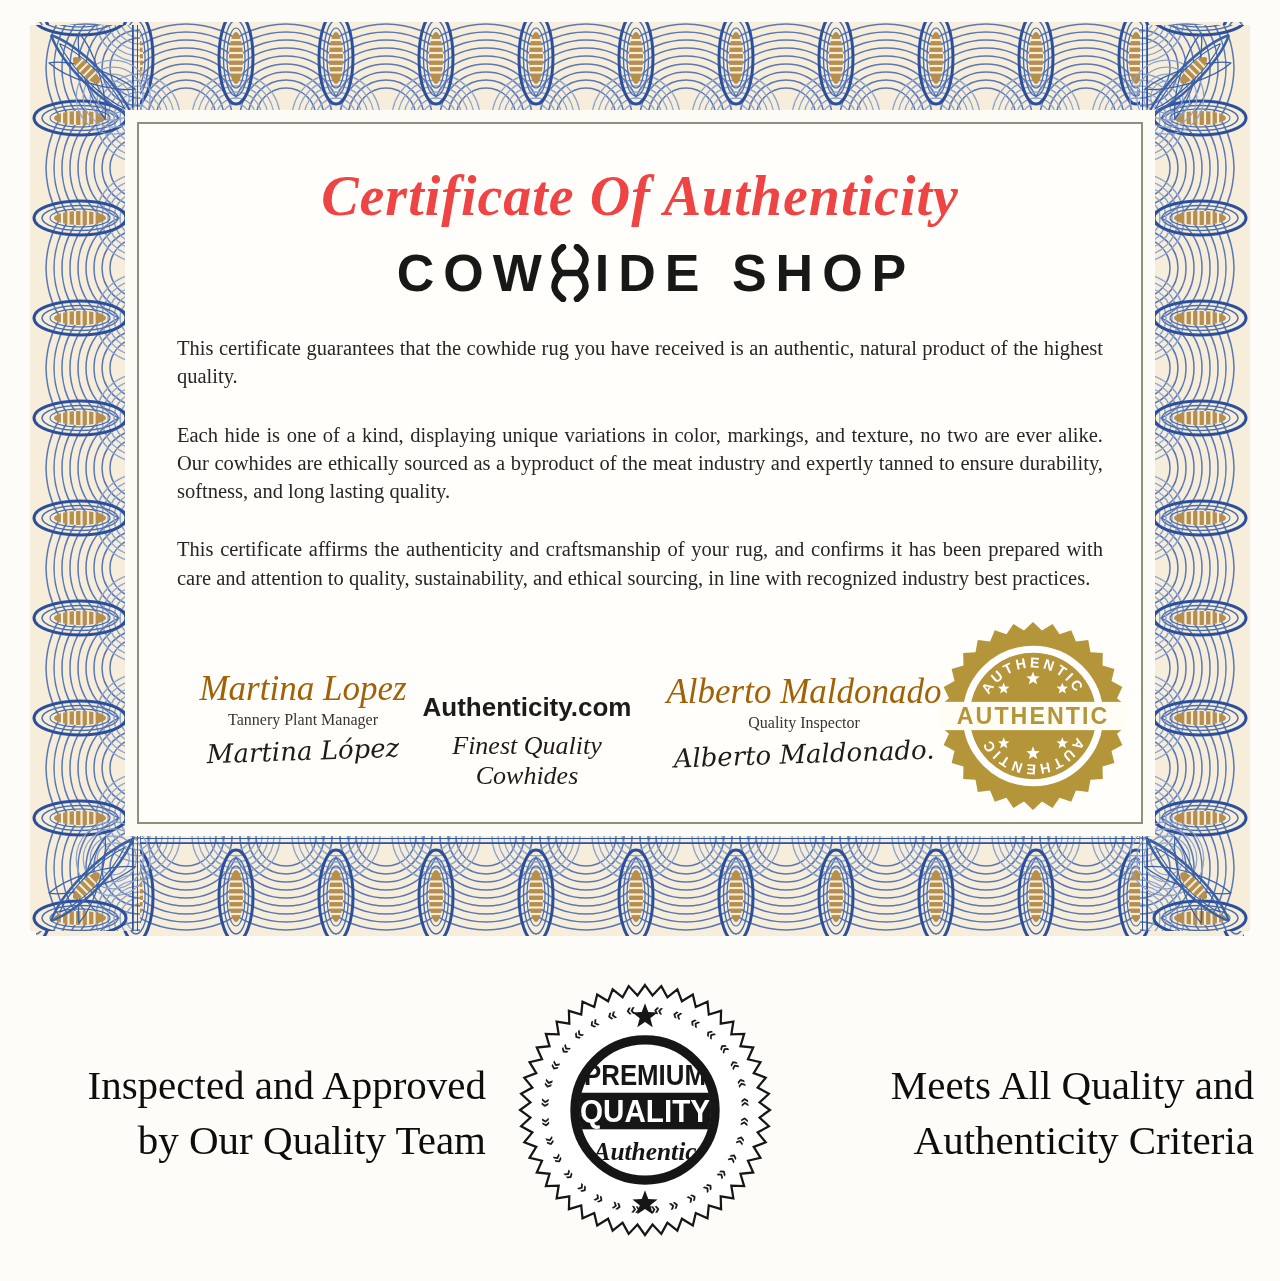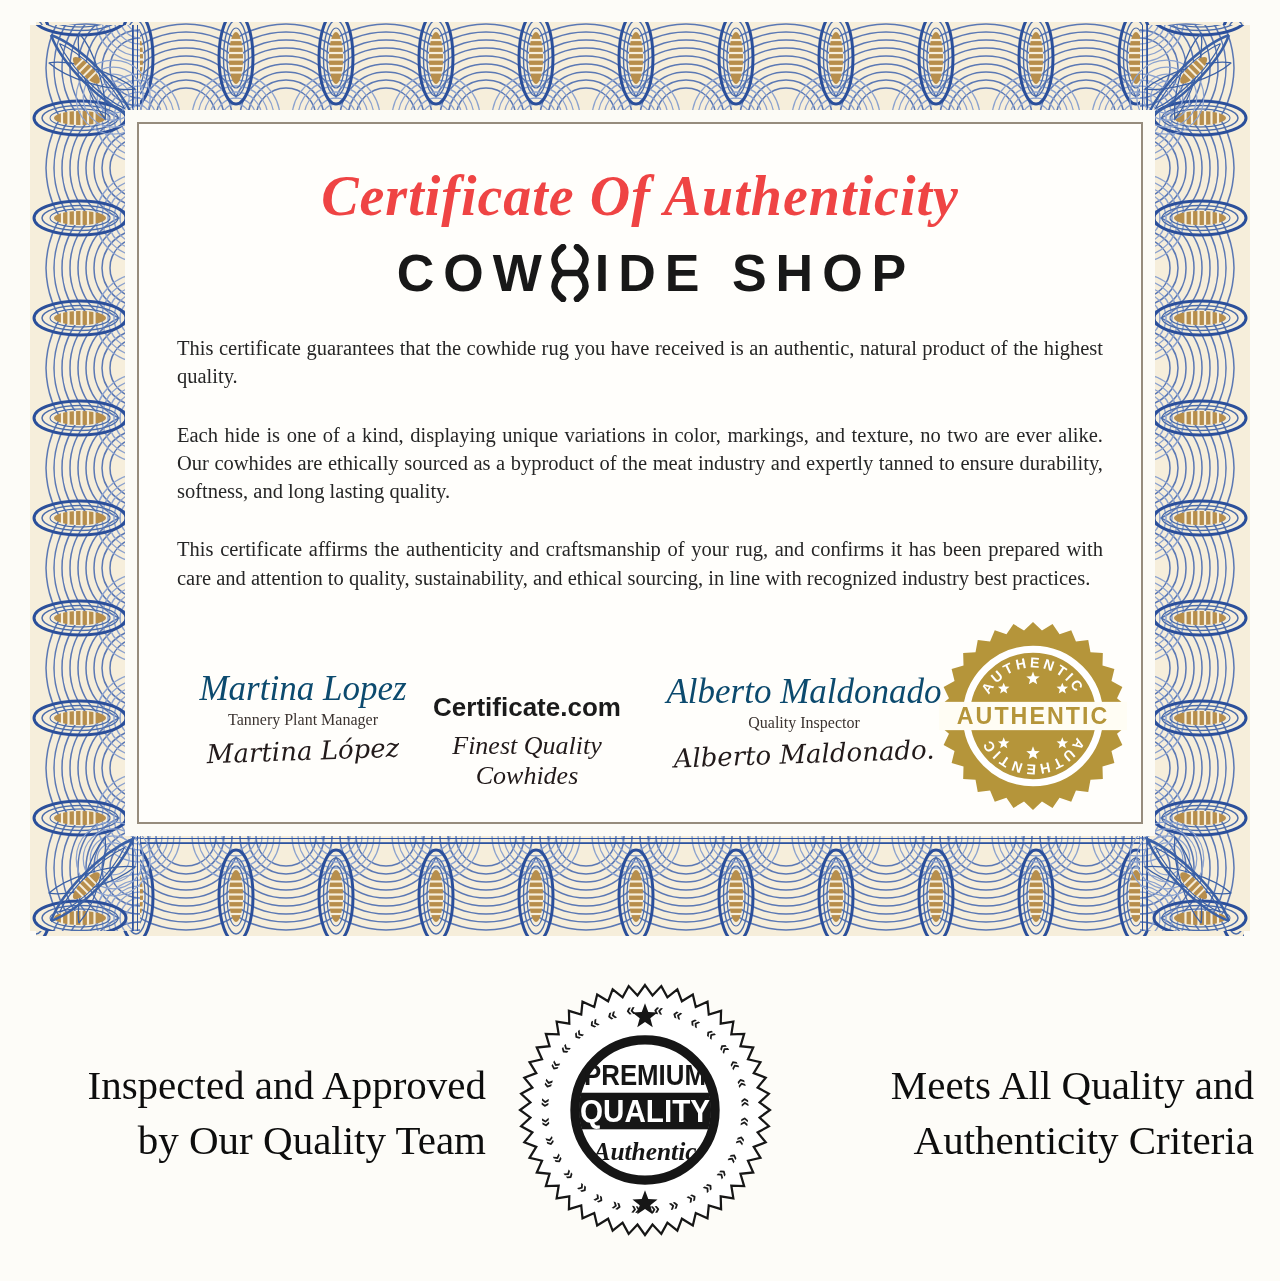--- a/index.html
+++ b/index.html
@@ -20,21 +20,21 @@
          letter-spacing:9px;color:#181818;line-height:1;padding-left:32px;}
   .brand .hglyph{width:46px;height:58px;margin:0 2px 0 -4px;}
 
   .content{padding:0 38px;margin-top:32px;color:#262626;}
   .para{margin:0 0 30px 0;font-size:20.5px;line-height:1.38;text-align:justify;}
 
   .sig{position:absolute;text-align:center;color:#221a1a;}
   .sig-left{left:30px;top:545px;width:268px;}
   .sig-center{left:268px;top:568px;width:240px;}
   .sig-right{left:512px;top:548px;width:306px;}
-  .sig-name{font-family:"Liberation Serif",serif;font-style:italic;font-size:35px;color:#0c4a6e;}
+  .sig-name{font-family:"Liberation Serif",serif;font-style:italic;font-size:35px;color:#a16207;}
   .sig-role{font-size:16px;margin-top:2px;color:#3b3330;}
   .sig-hand{font-family:"DejaVu Serif",serif;font-style:italic;font-size:26px;margin-top:7px;
             transform:rotate(-2deg);color:#221a1a;}
   .sig-site{font-family:"Liberation Sans",sans-serif;font-weight:700;font-size:26px;color:#1b1b1b;}
   .sig-tag{font-family:"Liberation Serif",serif;font-style:italic;font-size:26px;margin-top:8px;text-align:center;}
   .gold-seal{position:absolute;left:798px;top:496px;width:192px;height:192px;}
 
   
   .foot-text{position:absolute;width:460px;text-align:right;font-size:41px;line-height:1.34;
              color:#0d0d0d;font-family:"Liberation Serif",serif;}
@@ -174,21 +174,21 @@
         <p class="para">This certificate affirms the authenticity and craftsmanship of your rug, and confirms it has been prepared with care and attention to quality, sustainability, and ethical sourcing, in line with recognized industry best practices.</p>
       </div>
 
       <div class="sig sig-left">
         <div class="sig-name">Martina Lopez</div>
         <div class="sig-role">Tannery Plant Manager</div>
         <div class="sig-hand">Martina López</div>
       </div>
 
       <div class="sig sig-center">
-        <div class="sig-site">Certificate.com</div>
+        <div class="sig-site">Authenticity.com</div>
         <div class="sig-tag">Finest Quality Cowhides</div>
       </div>
 
       <div class="sig sig-right">
         <div class="sig-name">Alberto Maldonado</div>
         <div class="sig-role">Quality Inspector</div>
         <div class="sig-hand">Alberto Maldonado.</div>
       </div>
 
       <svg class="gold-seal" viewBox="0 0 190 190" xmlns="http://www.w3.org/2000/svg">

